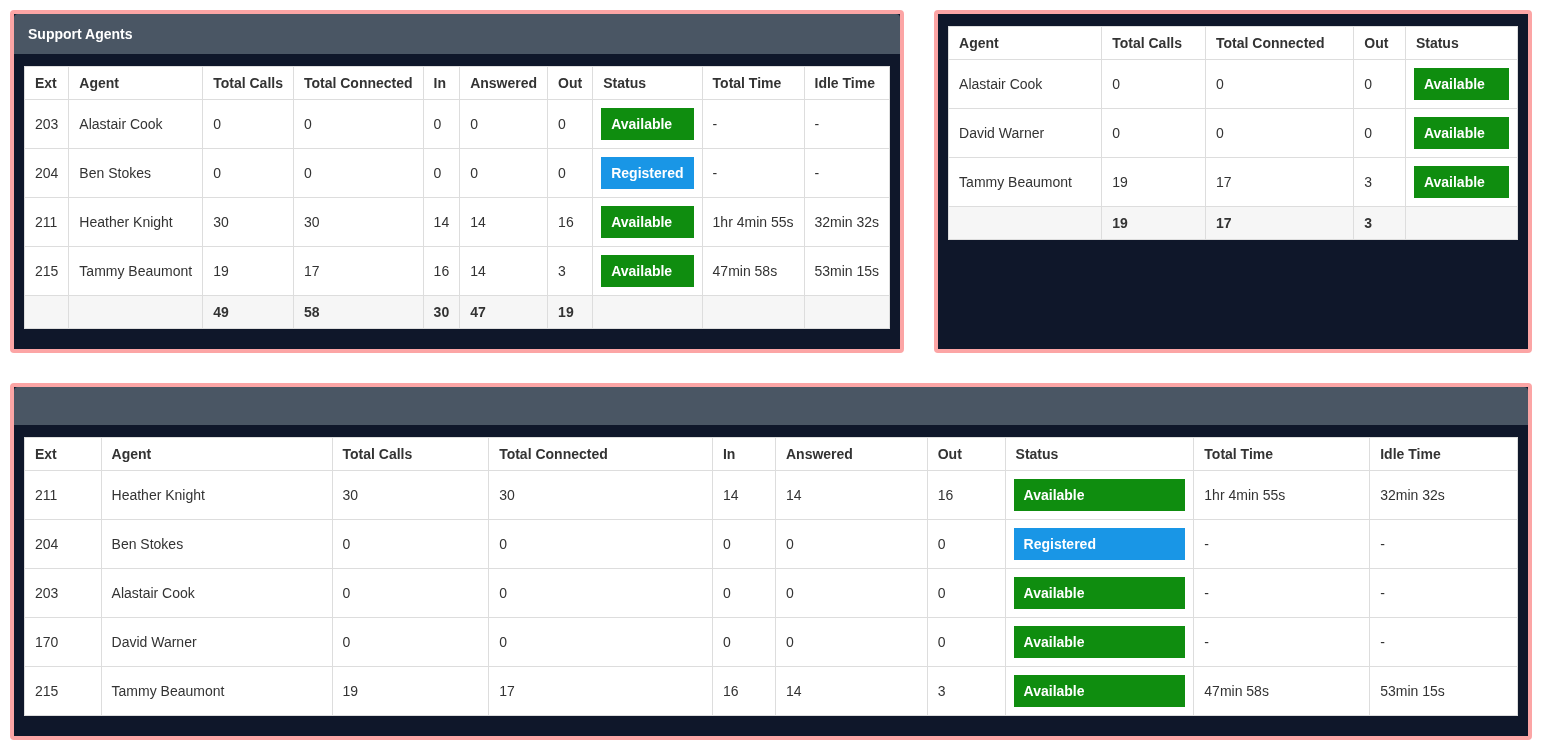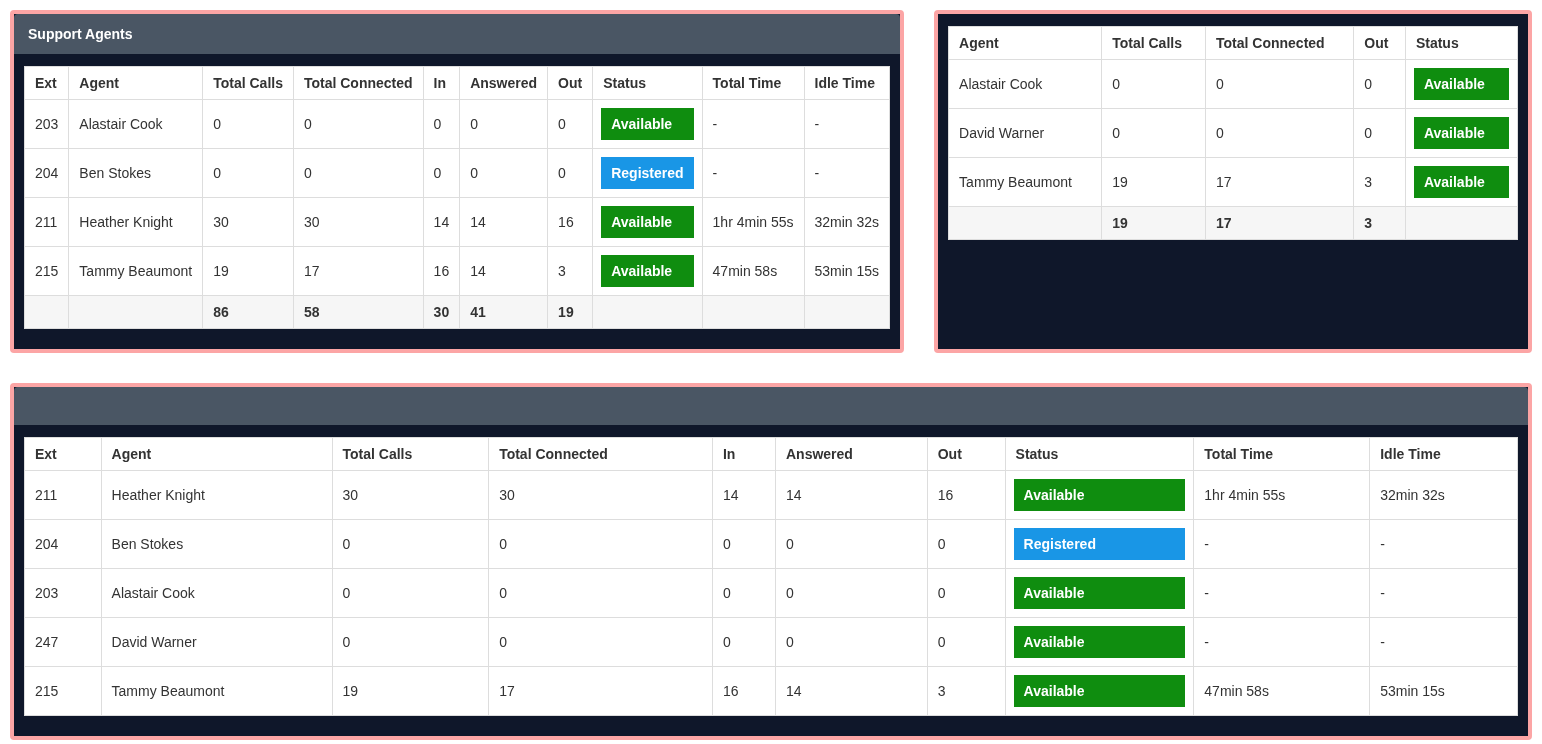--- a/index.html
+++ b/index.html
@@ -149,24 +149,24 @@
               <td>3</td>
               <td class="status-cell">
                 <span class="status-inner status-available">Available</span>
               </td>
               <td>47min 58s</td>
               <td>53min 15s</td>
             </tr>
             <tr class="totals">
               <td></td>
               <td></td>
-              <td>86</td>
+              <td>49</td>
               <td>58</td>
               <td>30</td>
-              <td>41</td>
+              <td>47</td>
               <td>19</td>
               <td></td>
               <td></td>
               <td></td>
             </tr>
           </tbody>
       </table>
     </div>
   </div>
 
@@ -278,21 +278,21 @@
             <td>0</td>
             <td>0</td>
             <td>0</td>
             <td class="status-cell">
               <span class="status-inner status-available">Available</span>
             </td>
             <td>-</td>
             <td>-</td>
           </tr>
           <tr>
-            <td>247</td>
+            <td>170</td>
             <td>David Warner</td>
             <td>0</td>
             <td>0</td>
             <td>0</td>
             <td>0</td>
             <td>0</td>
             <td class="status-cell">
               <span class="status-inner status-available">Available</span>
             </td>
             <td>-</td>

